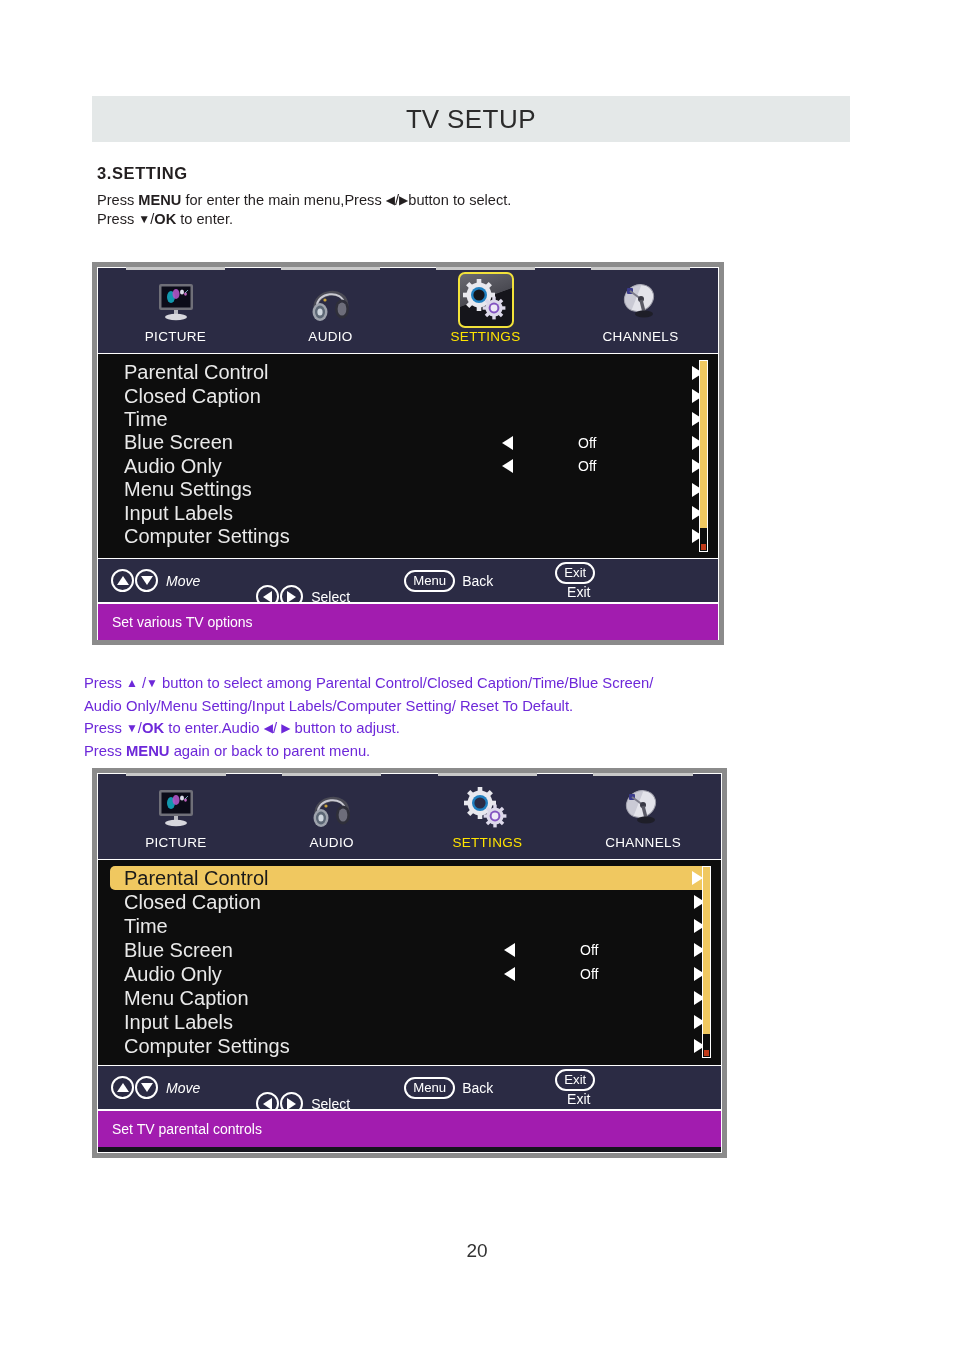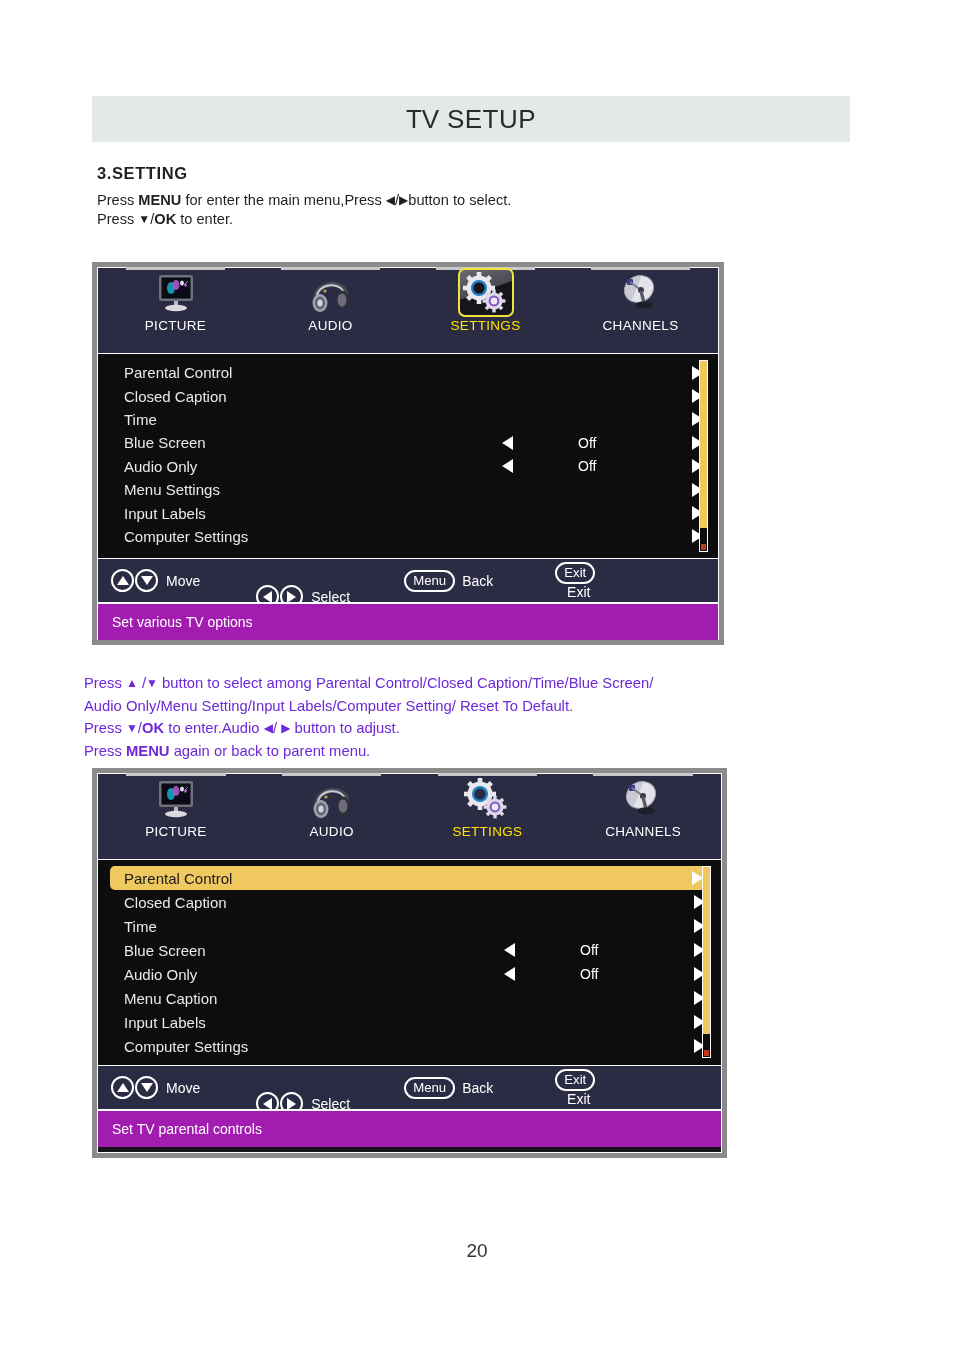--- a/index.html
+++ b/index.html
@@ -54,21 +54,21 @@
 
   
   .tabbar{
     position:relative;height:86px;background:#2b2b44;
     display:flex;align-items:flex-end;
     border-bottom:1px solid #ffffff;box-sizing:border-box;
   }
   .tab{
     flex:1;height:100%;position:relative;
     display:flex;flex-direction:column;align-items:center;justify-content:flex-end;
-    padding-bottom:20px;box-sizing:border-box;
+    padding-bottom:9px;box-sizing:border-box;
   }
   .tab .tabtop{
     position:absolute;top:-1px;left:18%;width:64%;height:3px;background:#c8c8c8;
   }
   .tab-iconwrap{
     width:54px;height:52px;position:relative;margin-bottom:1px;
     display:flex;align-items:center;justify-content:center;
   }
   .tab-iconwrap.selected{
     border:2px solid #f2e23a;border-radius:7px;
@@ -83,21 +83,21 @@
     position:relative;background:#0d0d0d;
     height:204px;padding:7px 0 0 0;box-sizing:border-box;
   }
   .osd.p2 .menulist{height:205px;padding-top:6px;}
   .row{
     position:relative;height:23.4px;display:flex;align-items:center;
     box-sizing:border-box;
   }
   .osd.p2 .row{height:24px;}
   .row-label{
-    position:absolute;left:26px;font-size:15px;color:#e9e9e9;white-space:nowrap;text-align:right;
+    position:absolute;left:26px;font-size:20px;color:#e9e9e9;white-space:nowrap;text-align:right;
   }
   .row-leftarrow{position:absolute;left:404px;color:#ffffff;font-size:13px;line-height:1;}
   .row-value{position:absolute;left:480px;width:60px;text-align:left;font-size:14px;color:#ffffff;}
   .row-rightarrow{position:absolute;left:594px;color:#ffffff;font-size:13px;line-height:1;}
   .osd.p2 .row-leftarrow{left:406px;}
   .osd.p2 .row-value{left:482px;}
   .osd.p2 .row-rightarrow{left:596px;}
 
   .row.highlight{
     background:#f0c860;border-radius:5px;
@@ -117,21 +117,21 @@
   .scroll-mark{
     position:absolute;left:1px;bottom:1px;width:5px;height:6px;background:#c03a1a;
   }
 
   
   .hintbar{
     position:relative;background:#2b2b44;height:44px;
     display:flex;align-items:center;border-top:1px solid #ffffff;box-sizing:border-box;
   }
   .hint-group{display:flex;align-items:center;}
-  .hint-group.g1{margin-left:13px;}
+  .hint-group.g1{margin-left:13px;font-style:italic;}
   .hint-group.g2{margin-left:56px;margin-top:32px;}
   .hint-group.g3{margin-left:54px;}
   .hint-group.g4{margin-left:62px;flex-direction:column;}
   .hint-text{font-size:14px;color:#ffffff;margin-left:7px;}
   .circbtn{
     width:23px;height:23px;border-radius:50%;border:2px solid #ffffff;
     display:inline-flex;align-items:center;justify-content:center;
     box-sizing:border-box;margin-right:1px;background:transparent;
   }
   .pillbtn{

